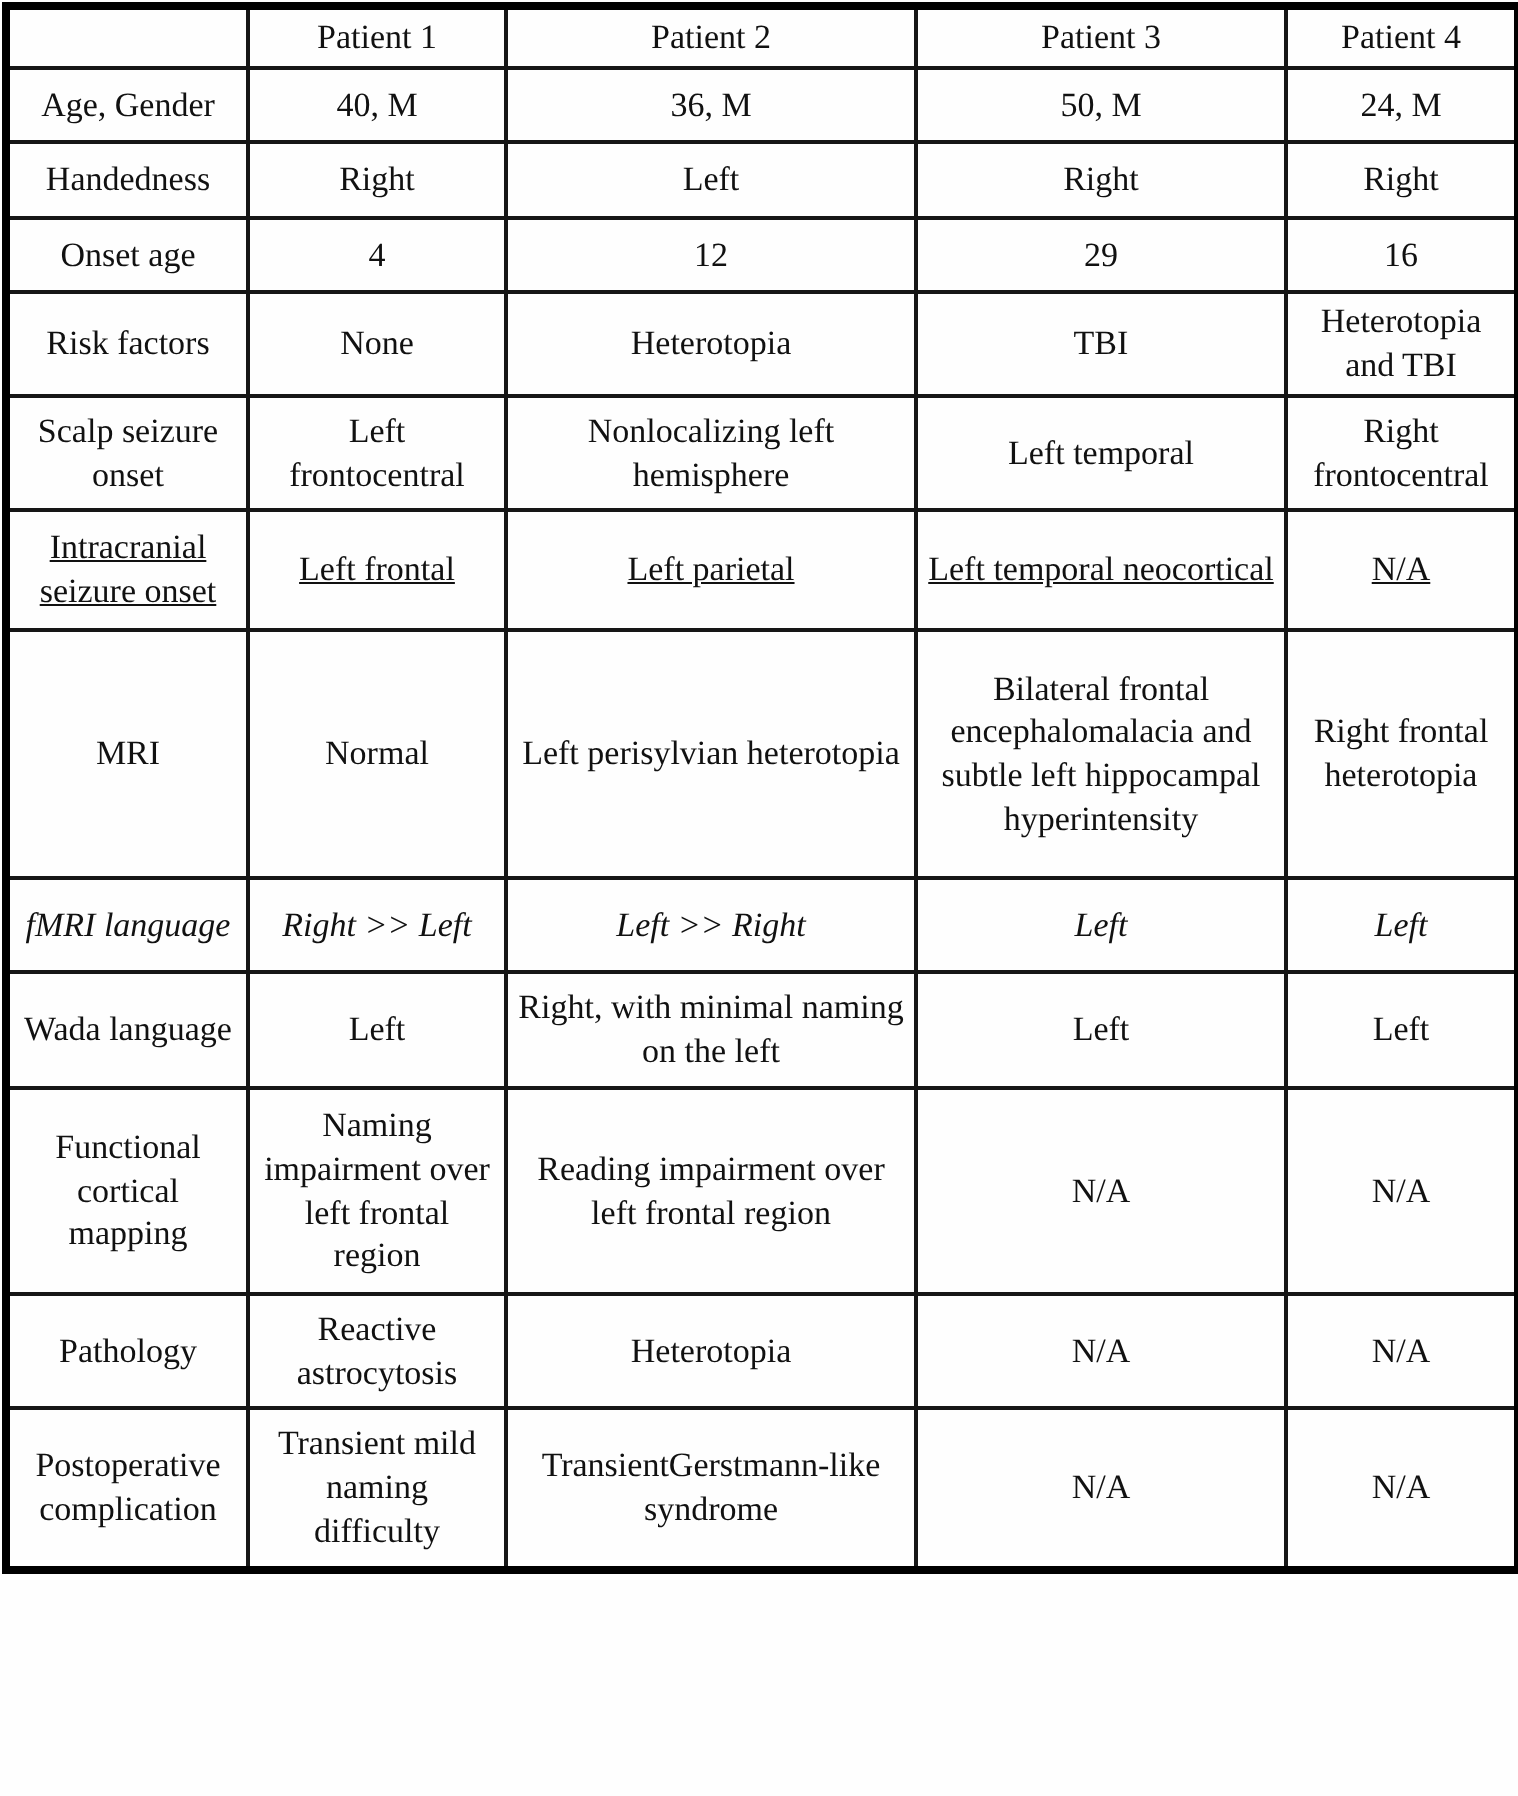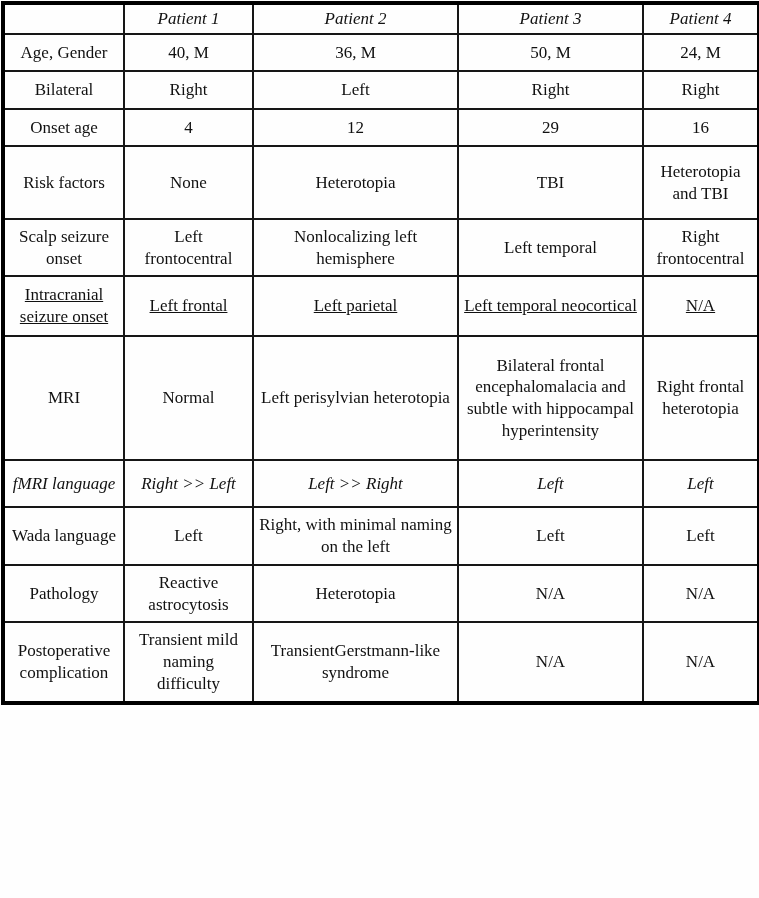--- a/index.html
+++ b/index.html
@@ -30,21 +30,20 @@
     vertical-align: middle;
     font-weight: normal;
     font-size: 17px;
     line-height: 1.28;
     padding: 2px 5px;
     box-sizing: border-box;
     overflow: hidden;
   }
   table.patient-table thead tr {
     height: 31px;
-    font-style: italic;
   }
   
   col.c-label   { width: 121px; }
   col.c-p1      { width: 129px; }
   col.c-p2      { width: 205px; }
   col.c-p3      { width: 185px; }
   col.c-p4      { width: 116px; }
 </style>
 </head>
 <body>
@@ -69,34 +68,34 @@
     </thead>
     <tbody>
         <tr style="height: 37px;">
           <th>Age, Gender</th>
           <td>40, M</td>
           <td>36, M</td>
           <td>50, M</td>
           <td>24, M</td>
         </tr>
         <tr style="height: 38px;">
-          <th>Bilateral</th>
+          <th>Handedness</th>
           <td>Right</td>
           <td>Left</td>
           <td>Right</td>
           <td>Right</td>
         </tr>
         <tr style="height: 37px;">
           <th>Onset age</th>
           <td>4</td>
           <td>12</td>
           <td>29</td>
           <td>16</td>
         </tr>
-        <tr style="height: 73px;">
+        <tr style="height: 52px;">
           <th>Risk factors</th>
           <td>None</td>
           <td>Heterotopia</td>
           <td>TBI</td>
           <td>Heterotopia and TBI</td>
         </tr>
         <tr style="height: 57px; margin-top: 14px;">
           <th>Scalp seizure onset</th>
           <td>Left frontocentral</td>
           <td>Nonlocalizing left hemisphere</td>
@@ -107,36 +106,43 @@
           <th>Intracranial seizure onset</th>
           <td>Left frontal</td>
           <td>Left parietal</td>
           <td>Left temporal neocortical</td>
           <td>N/A</td>
         </tr>
         <tr style="height: 124px;">
           <th>MRI</th>
           <td>Normal</td>
           <td>Left perisylvian heterotopia</td>
-          <td>Bilateral frontal encephalomalacia and subtle with hippocampal hyperintensity</td>
+          <td>Bilateral frontal encephalomalacia and subtle left hippocampal hyperintensity</td>
           <td>Right frontal heterotopia</td>
         </tr>
         <tr style="height: 47px; font-style: italic;">
           <th>fMRI language</th>
           <td>Right &gt;&gt; Left</td>
           <td>Left &gt;&gt; Right</td>
           <td>Left</td>
           <td>Left</td>
         </tr>
         <tr style="height: 58px; margin-top: 24px;">
           <th>Wada language</th>
           <td>Left</td>
           <td>Right, with minimal naming on the left</td>
           <td>Left</td>
           <td>Left</td>
+        </tr>
+        <tr style="height: 103px;">
+          <th>Functional cortical mapping</th>
+          <td>Naming impairment over left frontal region</td>
+          <td>Reading impairment over left frontal region</td>
+          <td>N/A</td>
+          <td>N/A</td>
         </tr>
         <tr style="height: 57px;">
           <th>Pathology</th>
           <td>Reactive astrocytosis</td>
           <td>Heterotopia</td>
           <td>N/A</td>
           <td>N/A</td>
         </tr>
         <tr style="height: 81px;">
           <th>Postoperative complication</th>

